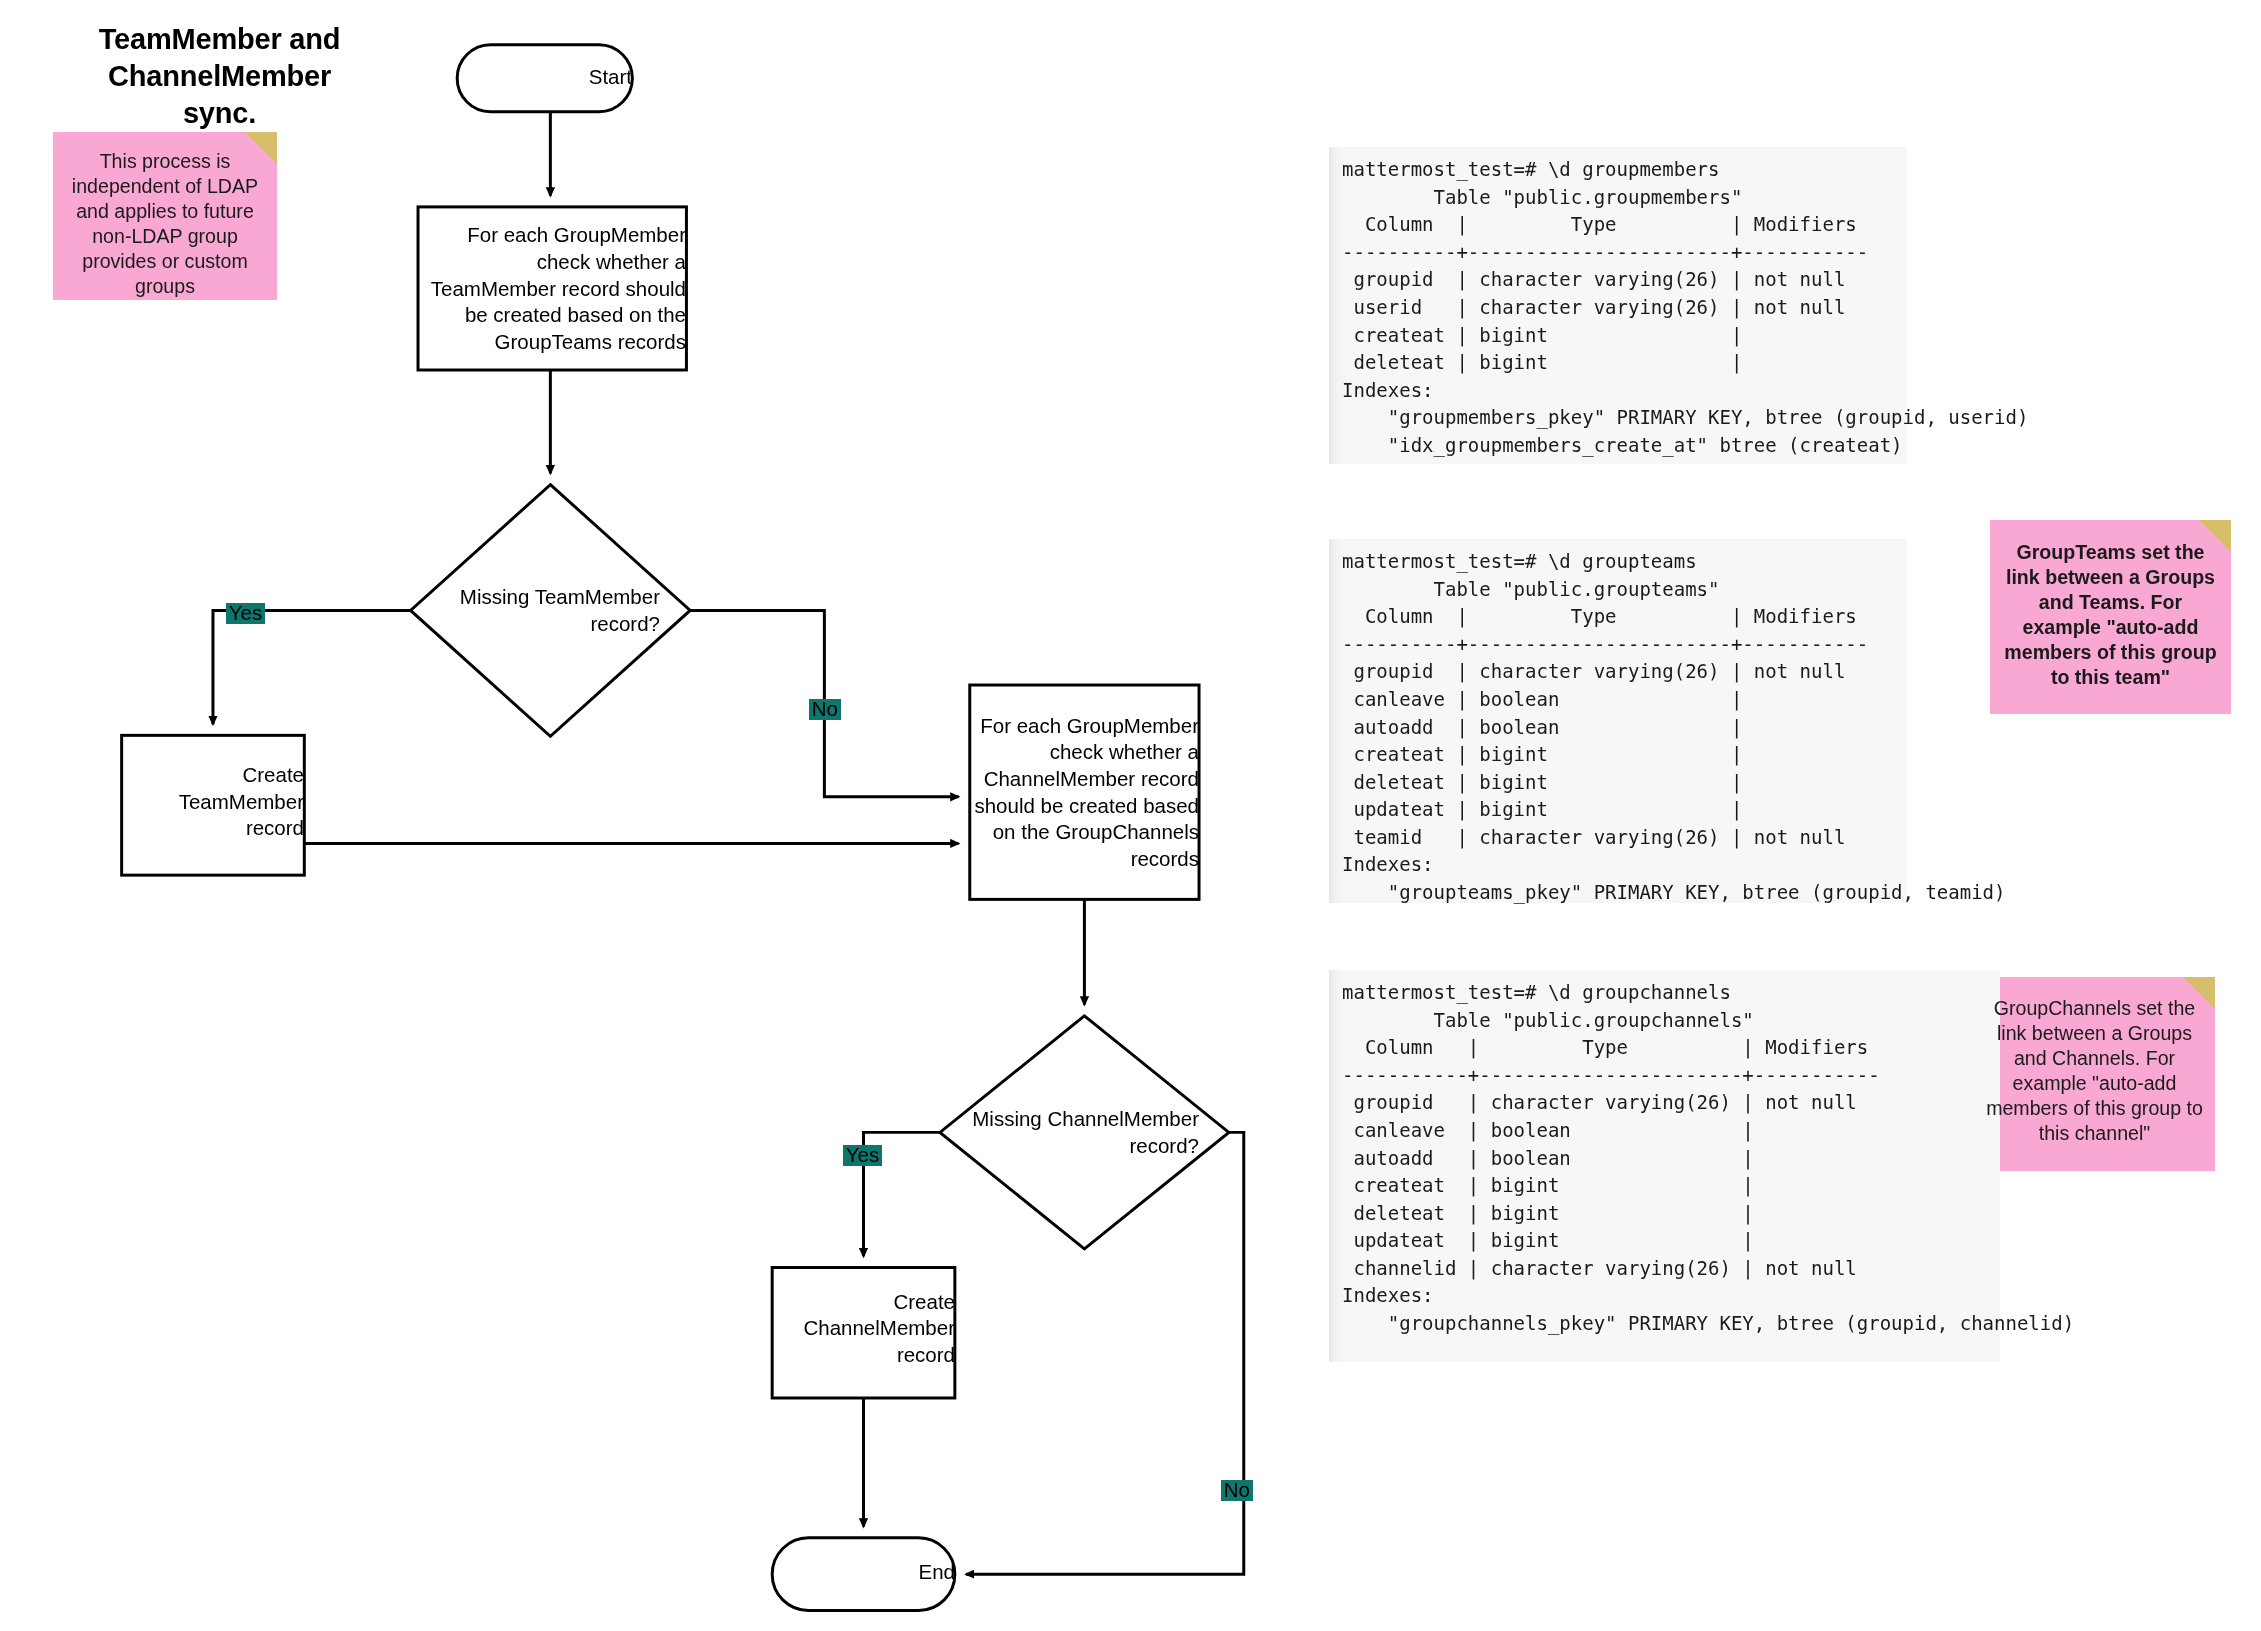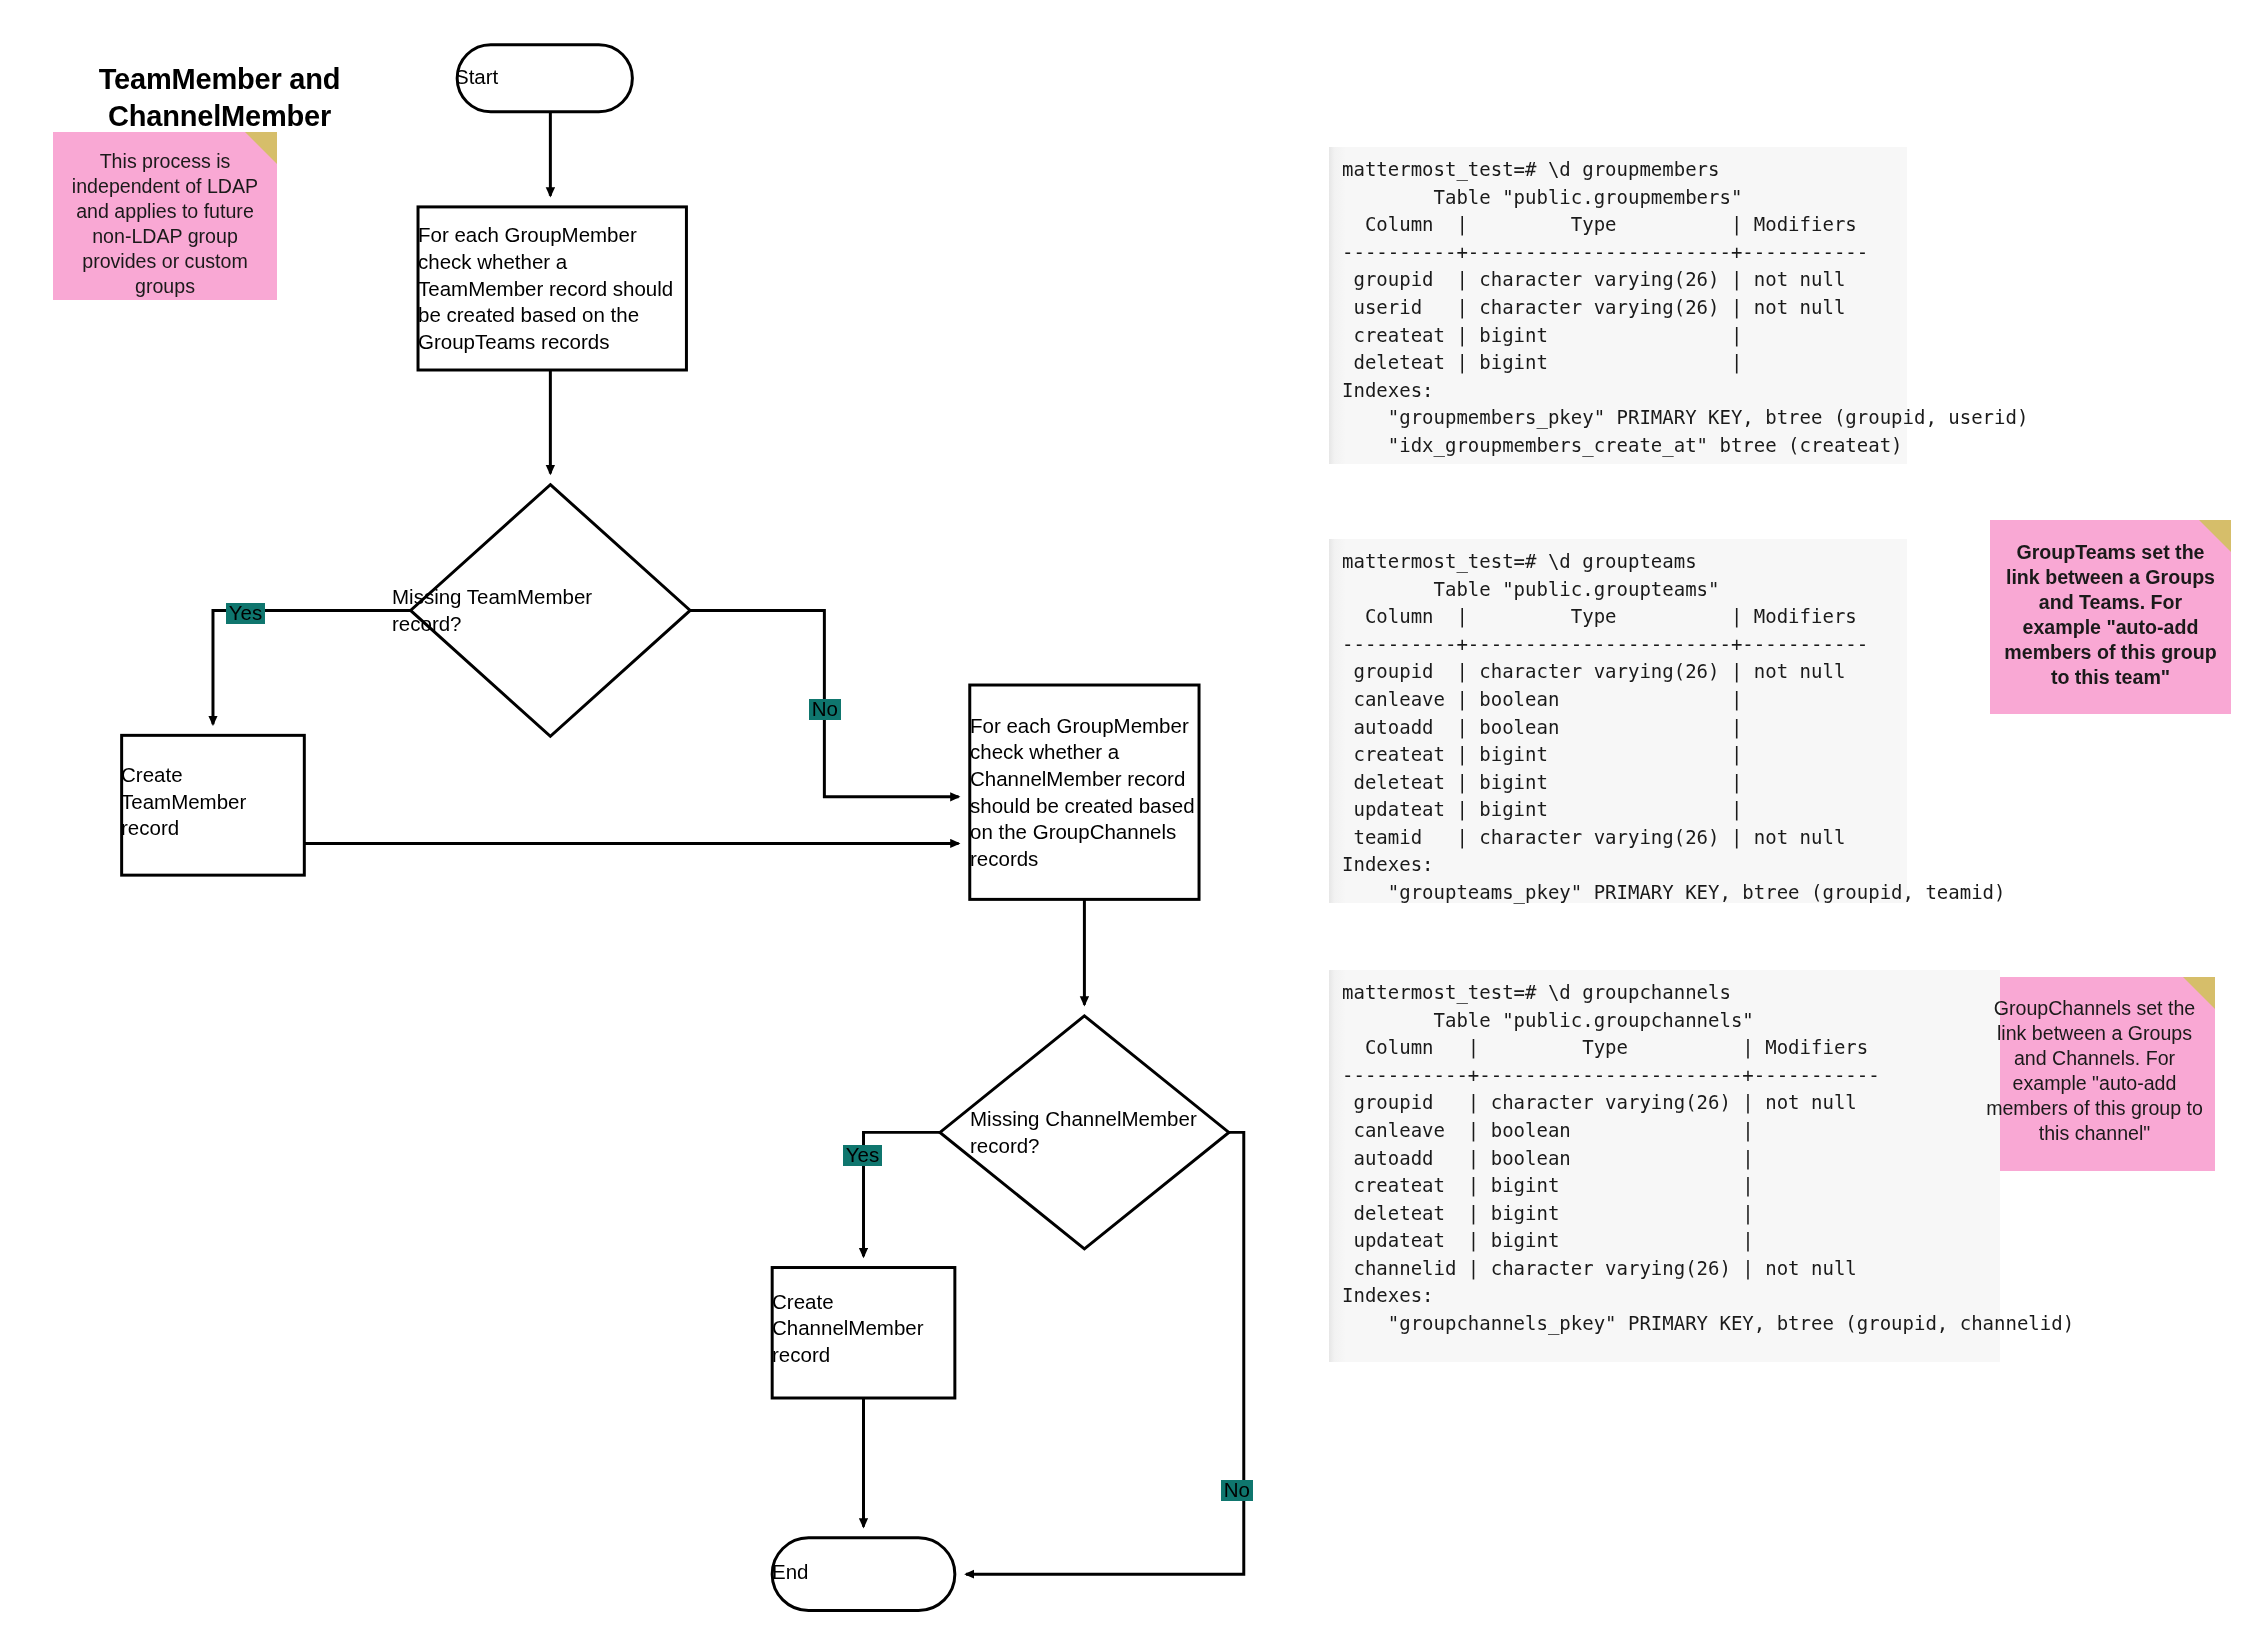--- a/index.html
+++ b/index.html
@@ -9,21 +9,20 @@
     color:#000000;
   }
   .canvas{position:absolute;inset:0;}
   svg.flow{position:absolute;left:0;top:0;width:2262px;height:1631px;}
 
   
   .title{
     position:absolute;left:75px;top:20.5px;width:289px;
     font-size:29px;font-weight:bold;line-height:1.28;text-align:center;
     letter-spacing:-0.2px;
-    margin-top:40px;
   }
 
   
   .note{
     position:absolute;background:#f9a8d4;color:#1a1a1a;
     font-size:19.6px;line-height:1.28;text-align:center;
     box-sizing:border-box;
   }
   .note .fold{
     position:absolute;top:0;right:0;width:32px;height:32px;
@@ -35,21 +34,21 @@
   #note-ldap{left:53px;top:132px;width:224px;height:168px;}
   #note-ldap .txt{padding-top:17px;}
   #note-groupteams{left:1990px;top:520px;width:241px;height:194px;}
   #note-groupteams .txt{padding-top:20px;font-weight:bold;}
   #note-groupchannels{left:1974px;top:977px;width:241px;height:194px;}
   #note-groupchannels .txt{padding-top:18.6px;}
 
   
   .nodetext{
     position:absolute;display:flex;align-items:center;justify-content:center;
-    text-align:left;font-size:20.5px;line-height:1.30;color:#000;
+    text-align:right;font-size:20.5px;line-height:1.30;color:#000;
     box-sizing:border-box;pointer-events:none;
   }
   .nodetext span{display:block;width:100%;}
 
   #t-start{left:455px;top:45px;width:177px;height:65px;}
   #t-proc1{left:418px;top:210px;width:268px;height:158px;}
   #t-diamond1{left:392px;top:573px;width:268px;height:75px;}
   #t-create-tm{left:121px;top:746px;width:183px;height:112px;}
   #t-proc2{left:970px;top:690px;width:229px;height:205px;}
   #t-diamond2{left:970px;top:1081px;width:229px;height:103px;}

